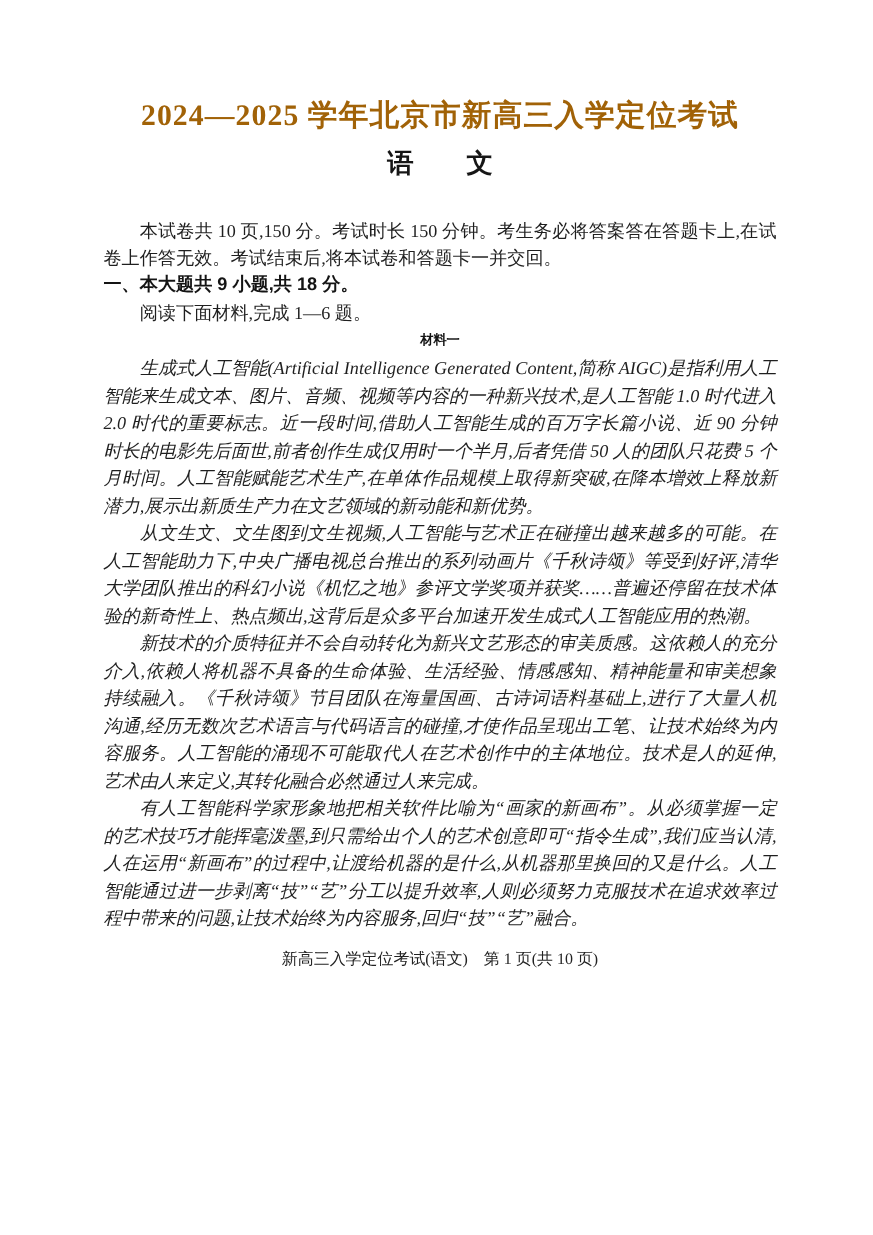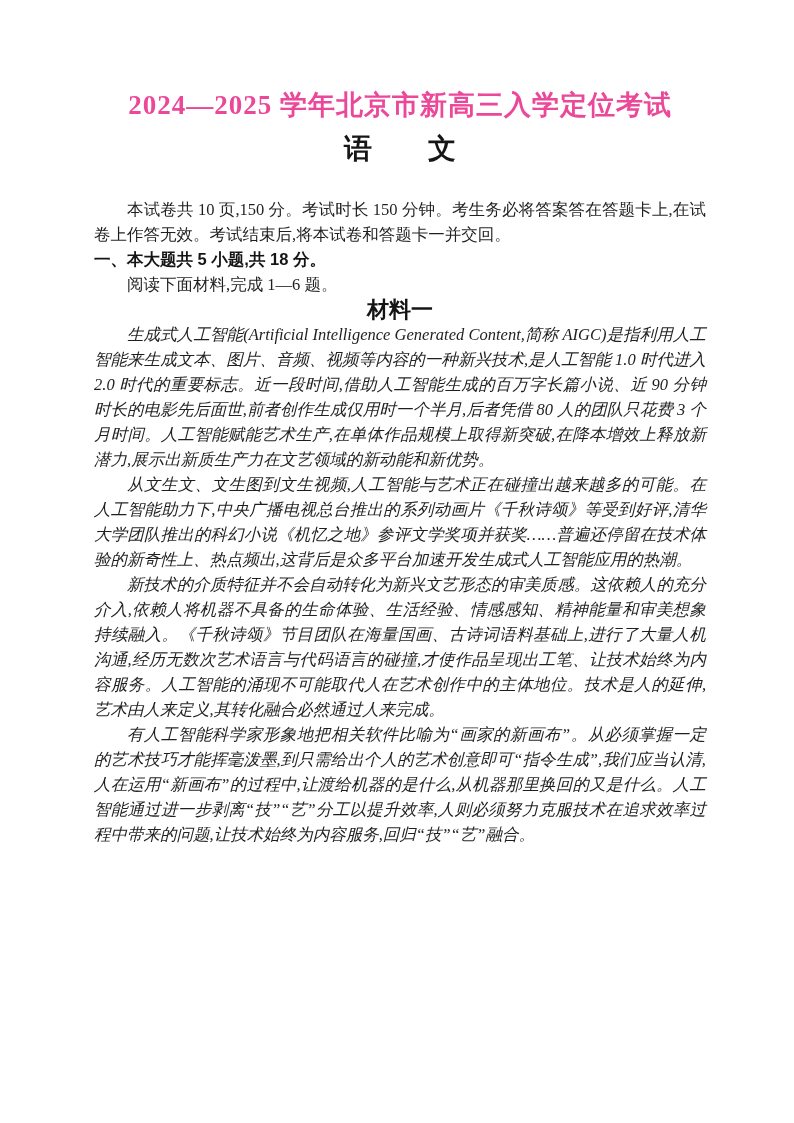--- a/index.html
+++ b/index.html
@@ -16,28 +16,28 @@
     padding: 86px 88px 0 94px;
   }
   .exam-title {
     margin: 0;
     text-align: center;
     font-family: "Liberation Serif", "DejaVu Serif", serif;
     font-weight: bold;
     font-size: 27px;
     line-height: 38px;
     letter-spacing: 1px;
-    color: #ec4899;
+    color: #a16207;
   }
   .subject-title {
     margin: 10px 0 0 0;
     text-align: center;
     font-family: "Liberation Sans", "DejaVu Sans", sans-serif;
     font-weight: bold;
-    font-size: 28px;
+    font-size: 24px;
     line-height: 30px;
     color: #161616;
   }
   .bodytext {
     margin-top: 33px;
     font-size: 16.5px;
     line-height: 25px;
     text-align: justify;
     color: #1f1f1f;
   }
@@ -51,21 +51,21 @@
     line-height: 25px;
     color: #141414;
   }
   .reading-instruction { font-family: "Liberation Serif", "DejaVu Serif", serif; }
   .material-heading {
     margin: 0;
     text-align: center;
     text-indent: 0;
     font-family: "Liberation Sans", "DejaVu Sans", sans-serif;
     font-weight: bold;
-    font-size: 22px;
+    font-size: 12px;
     line-height: 25px;
     color: #141414;
   }
   .material-para {
     margin: 0;
     text-indent: 2em;
     font-style: italic; 
     font-family: "Liberation Serif", "DejaVu Serif", serif;
   }
   .page-footer {
@@ -85,31 +85,32 @@
   <div class="content">
 
     <h1 class="exam-title">2024—2025 学年北京市新高三入学定位考试</h1>
 
     <h2 class="subject-title">语　　文</h2>
 
     <div class="bodytext">
 
       <p class="para exam-info">本试卷共 10 页,150 分。考试时长 150 分钟。考生务必将答案答在答题卡上,在试卷上作答无效。考试结束后,将本试卷和答题卡一并交回。</p>
 
-      <p class="section-heading">一、本大题共 5 小题,共 18 分。</p>
+      <p class="section-heading">一、本大题共 9 小题,共 18 分。</p>
 
       <p class="para reading-instruction">阅读下面材料,完成 1—6 题。</p>
 
       <p class="material-heading">材料一</p>
 
-      <p class="material-para">生成式人工智能(Artificial Intelligence Generated Content,简称 AIGC)是指利用人工智能来生成文本、图片、音频、视频等内容的一种新兴技术,是人工智能 1.0 时代进入 2.0 时代的重要标志。近一段时间,借助人工智能生成的百万字长篇小说、近 90 分钟时长的电影先后面世,前者创作生成仅用时一个半月,后者凭借 80 人的团队只花费 3 个月时间。人工智能赋能艺术生产,在单体作品规模上取得新突破,在降本增效上释放新潜力,展示出新质生产力在文艺领域的新动能和新优势。</p>
+      <p class="material-para">生成式人工智能(Artificial Intelligence Generated Content,简称 AIGC)是指利用人工智能来生成文本、图片、音频、视频等内容的一种新兴技术,是人工智能 1.0 时代进入 2.0 时代的重要标志。近一段时间,借助人工智能生成的百万字长篇小说、近 90 分钟时长的电影先后面世,前者创作生成仅用时一个半月,后者凭借 50 人的团队只花费 5 个月时间。人工智能赋能艺术生产,在单体作品规模上取得新突破,在降本增效上释放新潜力,展示出新质生产力在文艺领域的新动能和新优势。</p>
 
       <p class="material-para">从文生文、文生图到文生视频,人工智能与艺术正在碰撞出越来越多的可能。在人工智能助力下,中央广播电视总台推出的系列动画片《千秋诗颂》等受到好评,清华大学团队推出的科幻小说《机忆之地》参评文学奖项并获奖……普遍还停留在技术体验的新奇性上、热点频出,这背后是众多平台加速开发生成式人工智能应用的热潮。</p>
 
 
       <p class="material-para">新技术的介质特征并不会自动转化为新兴文艺形态的审美质感。这依赖人的充分介入,依赖人将机器不具备的生命体验、生活经验、情感感知、精神能量和审美想象持续融入。《千秋诗颂》节目团队在海量国画、古诗词语料基础上,进行了大量人机沟通,经历无数次艺术语言与代码语言的碰撞,才使作品呈现出工笔、让技术始终为内容服务。人工智能的涌现不可能取代人在艺术创作中的主体地位。技术是人的延伸,艺术由人来定义,其转化融合必然通过人来完成。</p>
 
       <p class="material-para">有人工智能科学家形象地把相关软件比喻为“画家的新画布”。从必须掌握一定的艺术技巧才能挥毫泼墨,到只需给出个人的艺术创意即可“指令生成”,我们应当认清,人在运用“新画布”的过程中,让渡给机器的是什么,从机器那里换回的又是什么。人工智能通过进一步剥离“技”“艺”分工以提升效率,人则必须努力克服技术在追求效率过程中带来的问题,让技术始终为内容服务,回归“技”“艺”融合。</p>
 
+      <p class="page-footer">新高三入学定位考试(语文)　第 1 页(共 10 页)</p>
 
     </div>
   </div>
 </div>
 
 </body></html>

